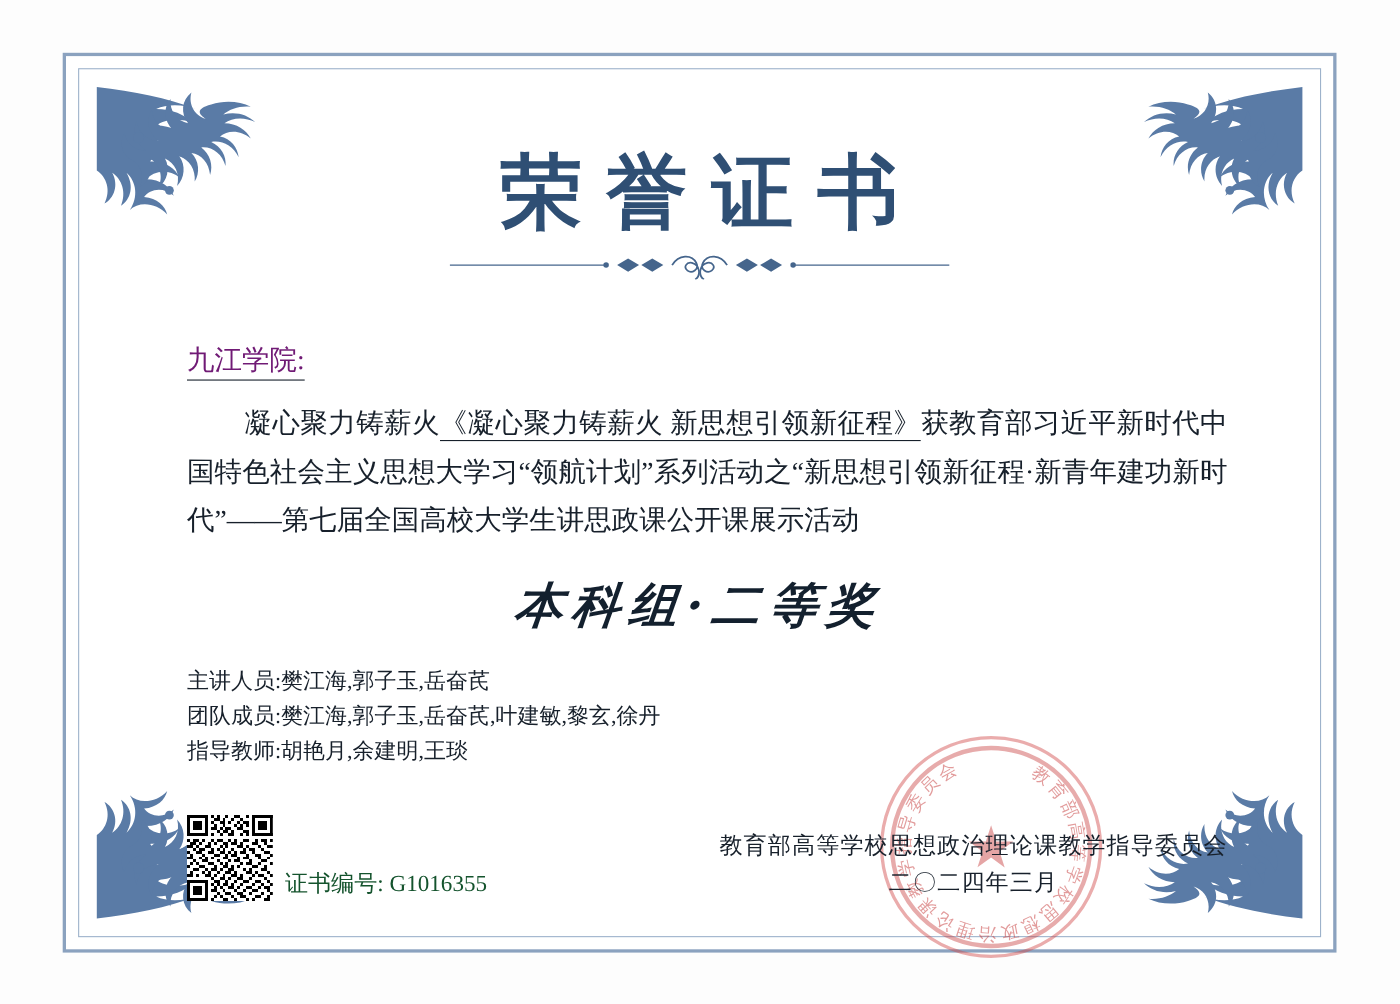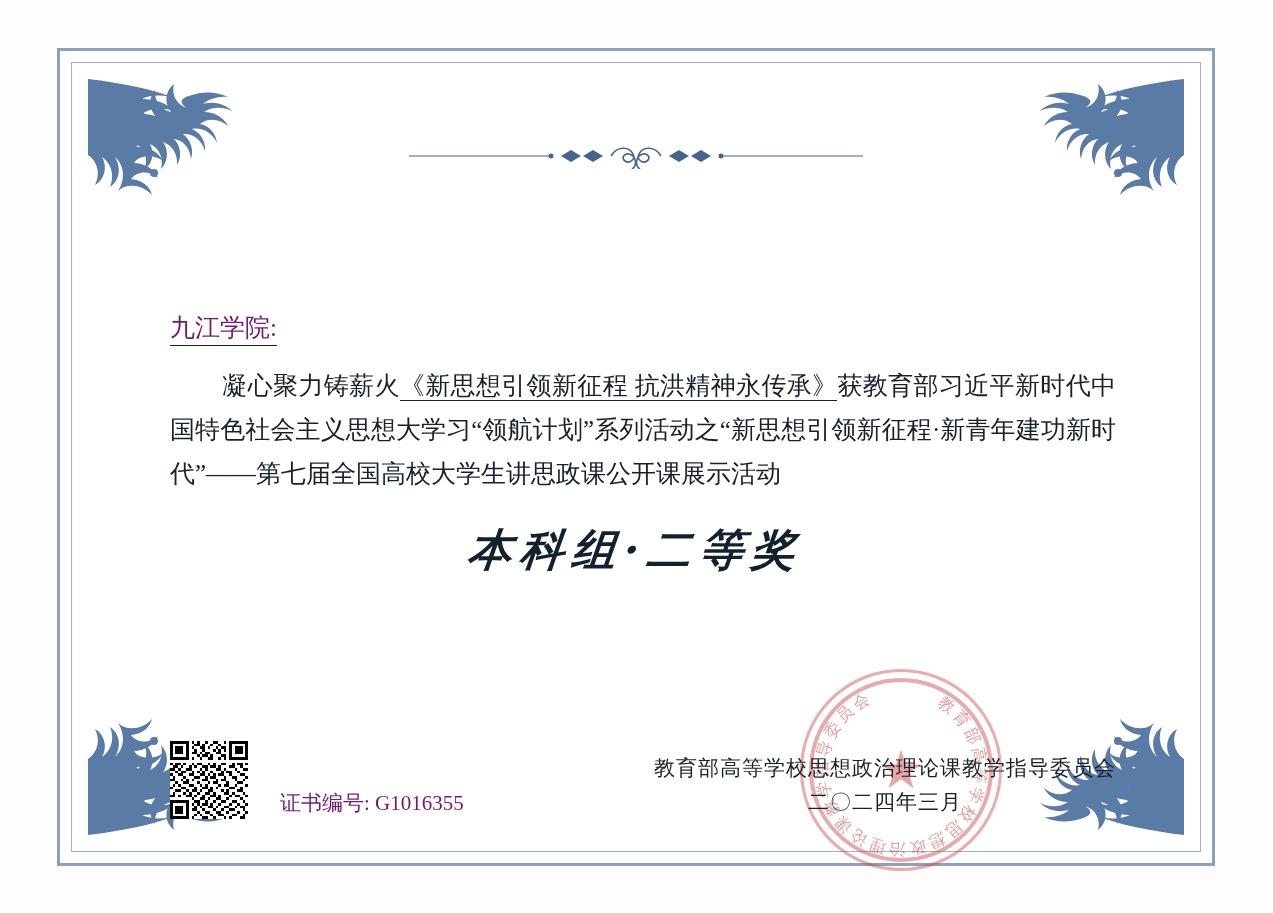--- a/index.html
+++ b/index.html
@@ -143,23 +143,23 @@
     display: flex;
     align-items: flex-end;
   }
   .qr-code {
     width: 78px;
     height: 78px;
     image-rendering: pixelated;
     background: #ffffff;
   }
   .cert-number {
-    margin-left: 32px;
+    margin-left: 11px;
     font-size: 21px;
-    color: #701a75;
+    color: #14532d;
     padding-bottom: 2px;
     white-space: nowrap;
   }
   .signature-block {
     position: absolute;
     right: 96px;
     top: 700px;
     text-align: center;
     font-size: 21px;
     color: #17202b;
@@ -221,47 +221,59 @@
     <div class="corner corner-br">
       <svg viewBox="0 0 170 128" fill="currentColor" xmlns="http://www.w3.org/2000/svg">
         <path d="M6 6 C40 10 70 16 96 26 C86 22 70 21 60 26 C74 26 86 31 94 39 C82 34 68 35 60 41 C74 41 84 47 90 55 C78 49 64 51 57 58 C71 57 81 63 86 71 C74 64 60 67 54 74 C68 73 77 80 81 88 C70 80 57 83 51 90 C64 90 73 97 76 105 C66 96 54 99 49 106 C61 107 68 114 70 122 C60 111 44 110 36 118 C44 106 42 92 33 84 C40 96 37 108 28 114 C33 102 29 90 20 84 C26 95 22 107 13 112 C19 100 15 88 6 82 Z"></path>
         <path d="M110 22 C122 18 136 19 146 24 C136 23 127 26 121 31 C132 28 143 31 150 38 C140 33 129 34 122 39 C133 39 142 45 146 53 C137 45 125 45 118 51 C128 53 134 61 135 70 C130 59 119 54 110 56 C119 60 124 69 123 78 C120 67 111 60 101 61 C109 67 112 77 109 86 C108 75 101 67 92 66 C99 73 100 84 95 92 C96 81 90 72 81 69 C87 77 86 89 79 96 C82 85 77 75 68 71 C73 80 70 92 62 97 C67 87 63 76 54 71 C58 81 54 92 45 97 C50 87 46 76 37 72 C29 68 26 57 31 48 C33 58 41 64 51 64 C42 58 38 47 42 37 C44 48 52 55 62 55 C53 48 50 36 56 27 C57 38 65 45 75 45 C67 37 66 25 73 17 C72 28 79 37 89 39 C82 30 83 18 92 11 C89 22 95 32 105 35 C99 31 95 26 110 22 Z"></path>
         <circle cx="44" cy="52" r="5"></circle>
         <circle cx="72" cy="100" r="4"></circle>
       </svg>
     </div>
 
     <div class="title-block">
+      <div class="cert-title">荣誉证书</div>
       <div class="title-divider">
         <svg viewBox="0 0 470 26" fill="none" stroke="currentColor" stroke-width="1.6" xmlns="http://www.w3.org/2000/svg">
           <path d="M8 13 H150" stroke-width="1.2"></path>
           <path d="M320 13 H462" stroke-width="1.2"></path>
           <circle cx="150" cy="13" r="2.5" fill="currentColor" stroke="none"></circle>
           <circle cx="320" cy="13" r="2.5" fill="currentColor" stroke="none"></circle>
           <path d="M160 13 l10 -6 l10 6 l-10 6 z" fill="currentColor" stroke="none"></path>
           <path d="M182 13 l10 -6 l10 6 l-10 6 z" fill="currentColor" stroke="none"></path>
           <path d="M290 13 l10 -6 l10 6 l-10 6 z" fill="currentColor" stroke="none"></path>
           <path d="M268 13 l10 -6 l10 6 l-10 6 z" fill="currentColor" stroke="none"></path>
           <path d="M210 13 c6 -10 18 -10 22 -2 c3 6 -4 10 -8 7 c-4 -3 -1 -8 4 -7 c8 2 8 12 3 15"></path>
           <path d="M260 13 c-6 -10 -18 -10 -22 -2 c-3 6 4 10 8 7 c4 -3 1 -8 -4 -7 c-8 2 -8 12 -3 15"></path>
         </svg>
       </div>
     </div>
 
     <div class="body-area">
       <div class="salutation">九江学院:</div>
       <div class="paragraph">
-        <span class="indent"></span><span>凝心聚力铸薪火</span><span class="work-title">《新思想引领新征程 抗洪精神永传承》</span><span>获教育部习近平新时代中国特色社会主义思想大学习“领航计划”系列活动之“新思想引领新征程·新青年建功新时代”——第七届全国高校大学生讲思政课公开课展示活动</span>
+        <span class="indent"></span><span>凝心聚力铸薪火</span><span class="work-title">《凝心聚力铸薪火 新思想引领新征程》</span><span>获教育部习近平新时代中国特色社会主义思想大学习“领航计划”系列活动之“新思想引领新征程·新青年建功新时代”——第七届全国高校大学生讲思政课公开课展示活动</span>
       </div>
     </div>
 
     <div class="award-line">
       <span class="award-text">本科组·二等奖</span>
     </div>
 
+    <div class="personnel">
+      <div class="row">
+        <span class="label">主讲人员:</span><span>樊江海,郭子玉,岳奋芪</span>
+      </div>
+      <div class="row">
+        <span class="label">团队成员:</span><span>樊江海,郭子玉,岳奋芪,叶建敏,黎玄,徐丹</span>
+      </div>
+      <div class="row">
+        <span class="label">指导教师:</span><span>胡艳月,余建明,王琰</span>
+      </div>
+    </div>
 
     <div class="qr-block">
       <svg class="qr-code" viewBox="0 0 29 29" shape-rendering="crispEdges" xmlns="http://www.w3.org/2000/svg">
         <rect width="29" height="29" fill="#ffffff"></rect>
         <g fill="#000000">
           <rect x="0" y="0" width="7" height="1"></rect>
             <rect x="0" y="6" width="7" height="1"></rect>
           <rect x="0" y="0" width="1" height="7"></rect>
             <rect x="6" y="0" width="1" height="7"></rect>
           <rect x="2" y="2" width="3" height="3"></rect>

